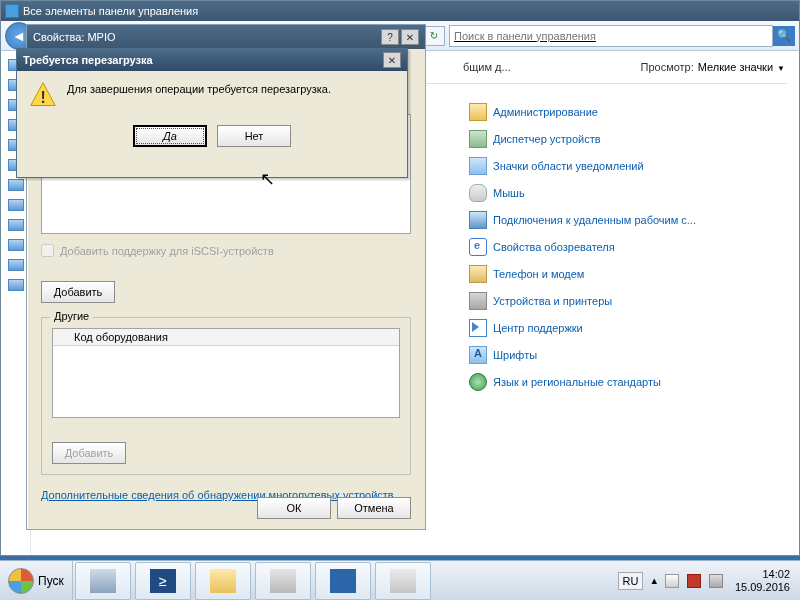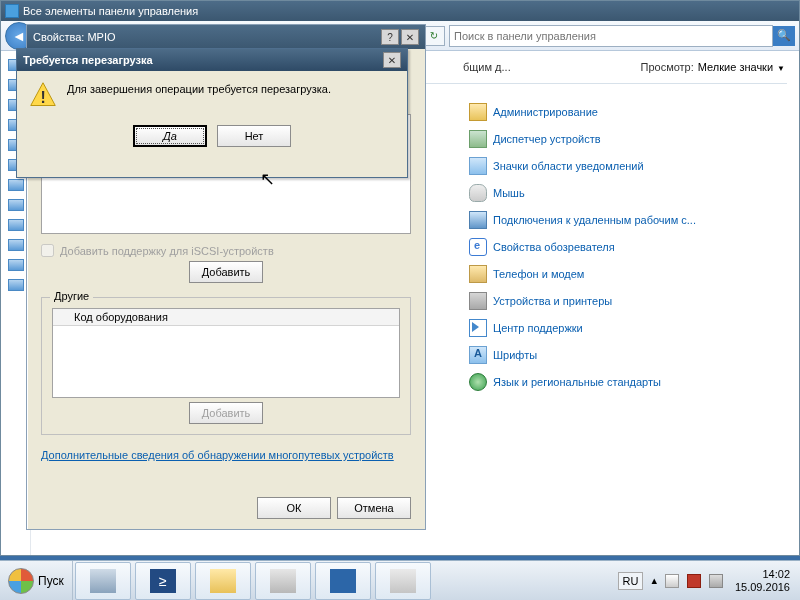--- a/index.html
+++ b/index.html
@@ -7,21 +7,21 @@
 
 
 .explorer { position: absolute; top: 0; left: 0; right: 0; bottom: 44px; background: #fff; border: 1px solid #6f8a9e; }
 .explorer-title { height: 20px; background: linear-gradient(#4d6c88, #3b5770); color: #fff; font-size: 11px; display: flex; align-items: center; padding: 0 4px; }
 .explorer-title .icon-cpl { width: 14px; height: 14px; background: #4aa0df; margin-right: 4px; border: 1px solid #2a7ab8; }
 .explorer-nav { height: 30px; background: linear-gradient(#f5f9fd, #e4ecf6); border-bottom: 1px solid #b6c8db; display: flex; align-items: center; padding: 0 4px; }
 .back-btn { width: 28px; height: 28px; border-radius: 50%; background: radial-gradient(#69a9e7, #3a7dc4); border: 1px solid #3872a8; display: flex; align-items: center; justify-content: center; color: #fff; font-size: 14px; }
 .addr { flex: 1; margin: 0 4px; height: 22px; background: #fff; border: 1px solid #9dafc2; display: flex; align-items: center; }
 .addr-left { width: 380px; border-right: 1px solid #ccc; height: 100%; }
 .refresh-btn { width: 22px; height: 20px; border: 1px solid #9dafc2; background: #f3f7fb; display: flex; align-items: center; justify-content: center; font-size: 10px; color: #2b7a2b; }
-.search { flex: 1; margin-left: 4px; height: 22px; background: #fff; border: 1px solid #9dafc2; display: flex; align-items: center; }
+.search { flex: 1; margin-left: 4px; height: 22px; background: #fff; border: 1px solid #9dafc2; display: flex; align-items: center; text-decoration: underline; }
 .search input { border: 0; outline: 0; font-size: 11px; padding: 0 4px; flex: 1; color: #888; }
 .search-btn { width: 22px; height: 20px; background: #3a7dc4; color: #fff; font-size: 11px; display: flex; align-items: center; justify-content: center; }
 
 .explorer-body { position: absolute; top: 50px; left: 0; right: 0; bottom: 0; display: flex; }
 .left-strip { width: 30px; border-right: 1px solid #e3e8ee; }
 .left-strip .sq { width: 16px; height: 12px; margin: 8px auto; background: linear-gradient(#b5d4f0,#5c9bd6); border: 1px solid #4a89c4; }
 .main-pane { flex: 1; padding: 10px 12px; overflow: hidden; }
 .heading-row { display: flex; align-items: center; border-bottom: 1px solid #d7e1ea; padding-bottom: 10px; margin-bottom: 14px; }
 .heading-row .truncated { flex: 1; font-size: 11px; color: #333; }
 .view-label { font-size: 11px; color: #333; margin-right: 4px; }
@@ -51,21 +51,21 @@
 
 .mpio { position: absolute; top: 24px; left: 26px; width: 400px; height: 506px; background: #ece9d8; border: 1px solid #8aa0b6; box-shadow: 1px 1px 0 #fff inset; }
 .mpio-title { height: 24px; background: linear-gradient(#4d6c88, #3b5770); color: #fff; font-size: 11px; display: flex; align-items: center; padding: 0 6px; }
 .mpio-title span { flex: 1; }
 .title-btn { width: 18px; height: 16px; background: #d8d8d8; border: 1px solid #888; margin-left: 2px; font-size: 10px; display: flex; align-items: center; justify-content: center; color: #333; cursor: pointer; }
 
 .mpio-body { padding: 10px 14px 12px; }
 .listbox { height: 120px; border: 1px solid #a3a3a3; background: #fff; margin-top: 55px; }
 .chk-row { display: flex; align-items: center; margin-top: 10px; font-size: 11px; color: #a0a0a0; }
 .chk-row input { margin-right: 6px; }
-.btn-row { display: flex; justify-content: center; margin-top: 4px; gap: 6px; }
+.btn-row { display: flex; justify-content: flex-start; margin-top: 24px; gap: 6px; }
 .winbtn { min-width: 74px; height: 22px; font-size: 11px; background: linear-gradient(#fff,#e6e6e6); border: 1px solid #8c8c8c; cursor: pointer; }
 .winbtn:disabled { color: #a0a0a0; }
 
 .group { border: 1px solid #c0c0c0; margin-top: 14px; padding: 10px; position: relative; }
 .group-title { position: absolute; top: -8px; left: 8px; background: #ece9d8; padding: 0 4px; font-size: 11px; }
 .group .inner-list { height: 90px; border: 1px solid #a3a3a3; background: #fff; }
 .group .inner-list .hdr { font-size: 11px; padding: 2px 21px; border-bottom: 1px solid #d4d4d4; background: #f4f4f4; }
 
 .link { color: #0a5fb0; font-size: 11px; text-decoration: underline; margin-top: 14px; display: inline-block; cursor: pointer; }
 .dlg-footer { position: absolute; bottom: 10px; right: 14px; display: flex; gap: 6px; }

